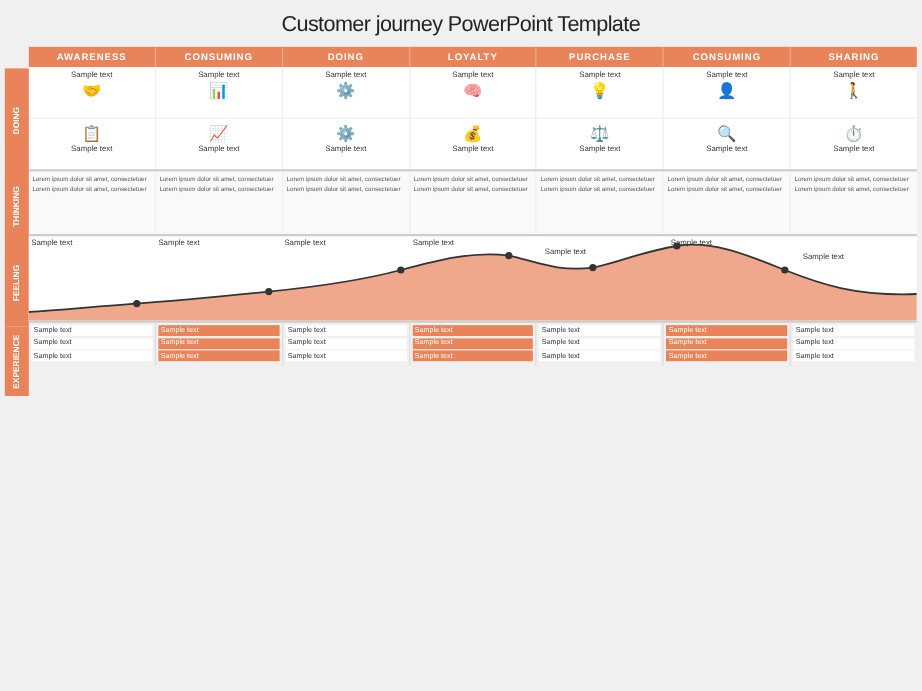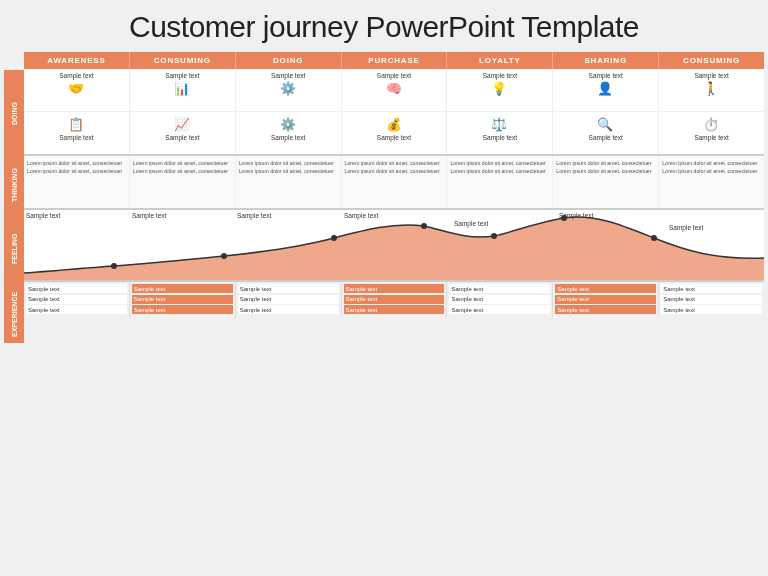--- a/index.html
+++ b/index.html
@@ -1,20 +1,20 @@
 <!DOCTYPE html>
 <html><head>
   <meta charset="utf-8">
   <style>
     * { box-sizing: border-box; margin: 0; padding: 0; }
     body { font-family: 'Segoe UI', Arial, sans-serif; background: #f0f0f0; width: 768px; height: 576px; overflow: hidden; }
     
     .page { width: 768px; height: 576px; background: #f0f0f0; position: relative; }
     
-    .title { text-align: center; font-size: 30px; font-weight: 400; color: #222; padding: 10px 0 8px; letter-spacing: -0.5px; }
+    .title { text-align: center; font-size: 18px; font-weight: 400; color: #222; padding: 10px 0 8px; letter-spacing: -0.5px; }
     
     
     .header-row { display: flex; background: #e8835a; }
     .header-cell { flex: 1; text-align: center; font-size: 8px; font-weight: 700; color: #fff; padding: 4px 2px; letter-spacing: 0.8px; border-right: 1px solid rgba(255,255,255,0.3); }
     .header-cell:last-child { border-right: none; }
     .side-label-cell { writing-mode: vertical-rl; transform: rotate(180deg); font-size: 7px; font-weight: 700; color: #fff; text-align: center; display: flex; align-items: center; justify-content: center; padding: 2px; }
     .side-label-cell.doing-bg { background: #e8835a; }
     .side-label-cell.thinking-bg { background: #e8835a; }
     .side-label-cell.feeling-bg { background: #e8835a; }
     .side-label-cell.experience-bg { background: #e8835a; }
@@ -52,24 +52,24 @@
       <div class="side-label-cell feeling-bg" style="height:72px;">FEELING</div>
       <div class="side-label-cell experience-bg" style="height:58px;">EXPERIENCE</div>
     </div>
 
     <div style="flex:1; display:flex; flex-direction:column;">
 
       <div class="header-row">
         <div class="header-cell">AWARENESS</div>
         <div class="header-cell">CONSUMING</div>
         <div class="header-cell">DOING</div>
+        <div class="header-cell">LOYALTY</div>
         <div class="header-cell">PURCHASE</div>
-        <div class="header-cell">LOYALTY</div>
+        <div class="header-cell">CONSUMING</div>
         <div class="header-cell">SHARING</div>
-        <div class="header-cell">CONSUMING</div>
       </div>
 
       <div class="doing-top" style="background:#fff; border-bottom:1px solid #eee;">
         <div class="cell">
           <span class="cell-text">Sample text</span>
           <span class="cell-icon">🤝</span>
         </div>
         <div class="cell">
           <span class="cell-text">Sample text</span>
           <span class="cell-icon">📊</span>

